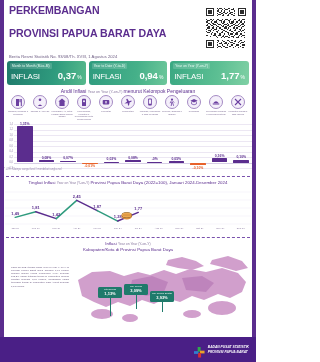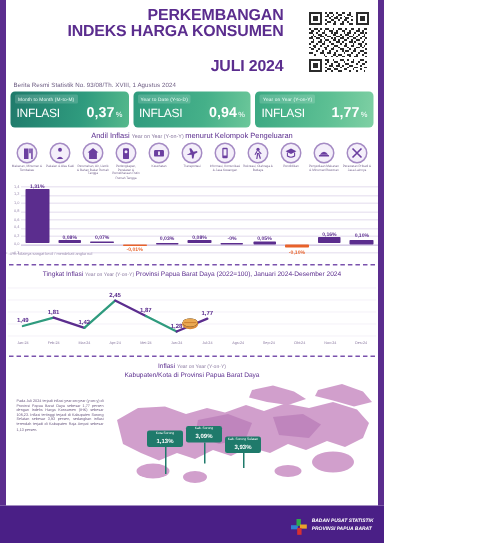--- a/index.html
+++ b/index.html
@@ -15,21 +15,21 @@
 
   
   .page { position:relative; width:256px; height:362px; background:#fff; }
   .edge-left  { position:absolute; left:0; top:0; width:4px; height:337px; background:#5b2d8e; }
   .edge-right { position:absolute; right:0; top:0; width:4px; height:337px; background:#5b2d8e; }
 
   
   .header { position:absolute; left:9px; top:5px; width:180px; }
   .header h1 {
     font-size:10.6px; line-height:11.4px; font-weight:bold;
-    color:#5b2d8e; letter-spacing:-0.1px;text-align:right;
+    color:#5b2d8e; letter-spacing:-0.1px;
   }
   .brs {
     position:absolute; left:9px; top:54px; width:190px;
     font-size:4.1px; color:#6b5a80; letter-spacing:0.05px;
   }
   .qr {
     position:absolute; right:10px; top:8px; width:40px; height:40px;
     background:#fff;
   }
   .qr svg { display:block; }
@@ -129,23 +129,22 @@
 <body>
 
 <div class="page">
 
   <div class="edge-left"></div>
   <div class="edge-right"></div>
 
   <div class="header">
     <h1>
       <span>PERKEMBANGAN</span><br>
-      <span>INDEKS HARGA KONSUMEN</span><br>
       <br>
-      <span>JULI 2024</span>
+      <span>PROVINSI PAPUA BARAT DAYA</span><br>
     </h1>
   </div>
   <div class="brs">Berita Resmi Statistik No. 93/08/Th. XVIII, 1 Agustus 2024</div>
 
   <div class="qr">
     <svg viewBox="0 0 33 33" width="40" height="40" shape-rendering="crispEdges">
       <rect width="33" height="33" fill="#fff"></rect>
       <g fill="#2b2b2b">
         <rect x="0" y="0" width="7" height="7"></rect>
           <rect x="1" y="1" width="5" height="5" fill="#fff"></rect>

